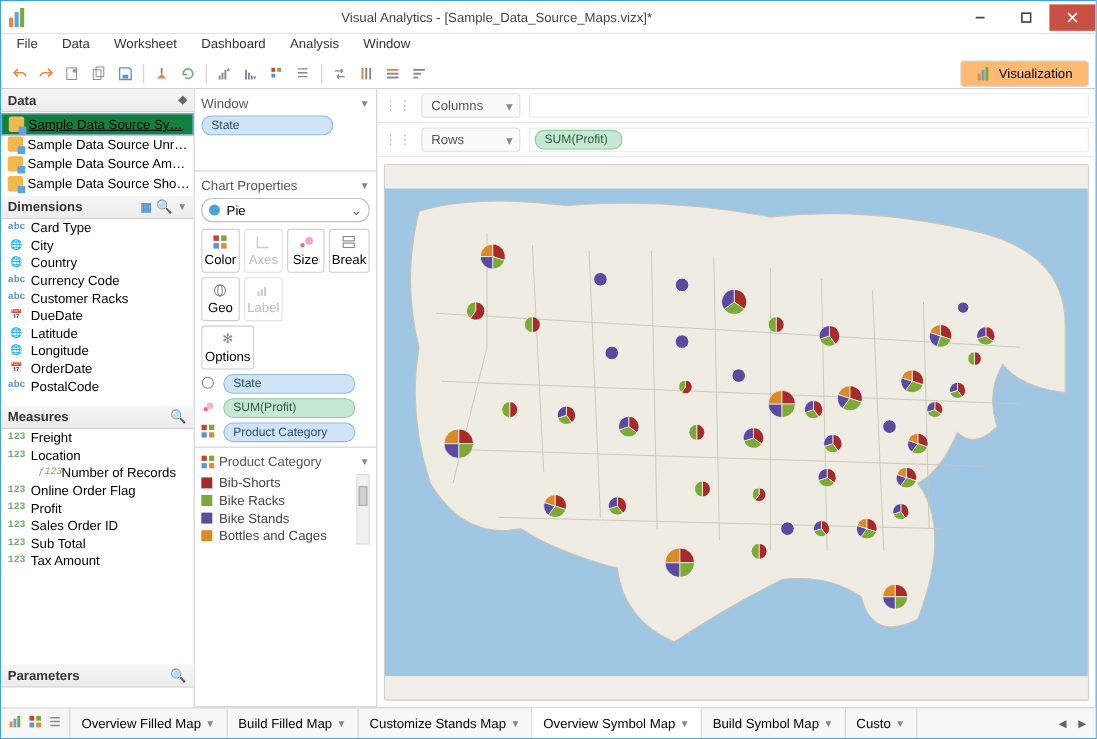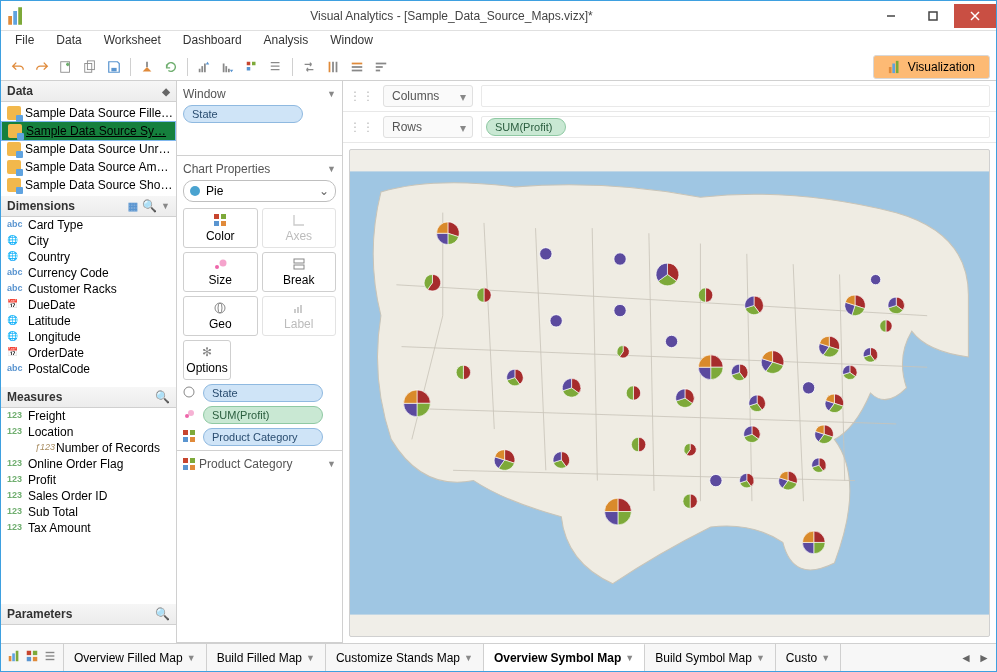--- a/index.html
+++ b/index.html
@@ -19,56 +19,56 @@
 .main { display: flex; height: calc(100% - 30px - 22px - 28px - 28px); }
 .left-panel { width: 176px; border-right: 1px solid #d0d0d0; display: flex; flex-direction: column; background: #fff; }
 .panel-header { background: linear-gradient(#f6f6f6,#ececec); border-bottom: 1px solid #d0d0d0; padding: 3px 6px; font-weight: 600; color: #333; display: flex; align-items: center; justify-content: space-between; }
 .ds-list { padding: 2px 0; }
 .ds-item { display: flex; align-items: center; padding: 2px 6px; gap: 4px; cursor: pointer; white-space: nowrap; overflow: hidden; text-overflow: ellipsis; }
 .ds-item.selected { background: #15803d; border: 1px solid #7fb7ee; margin: -1px 0; text-decoration: underline; }
 .ds-icon { width: 14px; height: 14px; background: #f2b84c; border-radius: 2px; flex-shrink: 0; position: relative; }
 .ds-icon::after { content: ""; position: absolute; right: -2px; bottom: -2px; width: 7px; height: 7px; background: #5fa3e0; border-radius: 1px; }
 .dim-list, .meas-list { overflow-y: auto; flex: 0 0 auto; }
 .field-item { display: flex; align-items: center; padding: 1px 6px; gap: 5px; cursor: pointer; white-space: nowrap; }
-.type-ico { width: 16px; height: 12px; flex-shrink: 0; font-size: 9px; text-align: left; }
+.type-ico { width: 16px; height: 12px; flex-shrink: 0; font-size: 9px; text-align: center; font-family: Liberation Mono, monospace; }
 .type-abc { color: #5a95d0; font-weight: 600; }
 .type-globe { color: #5a95d0; }
 .type-date { color: #5a95d0; }
 .type-num { color: #6fae6f; font-weight: 600; }
 .type-calc { color: #a78b5f; font-style: italic; margin-left: 28px; }
 .mid-panel { width: 166px; border-right: 1px solid #d0d0d0; display: flex; flex-direction: column; }
 .mid-section { border-bottom: 1px solid #d0d0d0; padding: 4px 6px; }
 .mid-title { color: #555; padding: 2px 0 4px 0; display: flex; justify-content: space-between; align-items: center; }
 .pill { border-radius: 9px; padding: 2px 8px; font-size: 11px; border: 1px solid; display: inline-block; min-width: 120px; }
 .pill.blue { background: #cfe4f7; border-color: #8fb9e0; color: #2a4d70; }
 .pill.green { background: #c9e8d3; border-color: #8fc9a3; color: #2a5d3e; }
 .chart-all { font-weight: 600; padding: 2px 0; }
 .chart-type { border: 1px solid #bfbfbf; border-radius: 10px; padding: 3px 6px; display: flex; align-items: center; gap: 6px; background: #fff; cursor: pointer; margin-bottom: 6px; }
 .chart-type .dd { margin-left: auto; color: #666; }
-.prop-grid { display: grid; grid-template-columns: repeat(2, 1fr); gap: 4px; }
+.prop-grid { display: grid; grid-template-columns: repeat(4, 1fr); gap: 4px; }
 .prop-btn { border: 1px solid #cfcfcf; border-radius: 3px; padding: 4px 2px; text-align: center; cursor: pointer; background: #fff; font-size: 11px; display: flex; flex-direction: column; align-items: center; gap: 2px; height: 40px; justify-content: center; }
 .prop-btn.dim { color: #bcbcbc; border-color: #e3e3e3; }
 .prop-btn.solo { width: 48px; }
 .pill-row { display: flex; align-items: center; gap: 6px; margin-top: 4px; }
 .pill-row .mini-ico { width: 14px; height: 14px; }
 .legend-item { display: flex; align-items: center; gap: 6px; padding: 1px 0; color: #444; font-size: 11px; }
 .legend-sw { width: 10px; height: 10px; }
 .canvas-area { flex: 1; display: flex; flex-direction: column; }
 .shelf-row { display: flex; align-items: center; padding: 4px 6px; gap: 8px; border-bottom: 1px solid #e8e8e8; }
 .shelf-label { border: 1px solid #e0e0e0; border-radius: 3px; padding: 3px 28px 3px 8px; color: #555; background: #fafafa; min-width: 90px; position: relative; }
 .shelf-label .dd { position: absolute; right: 6px; top: 4px; color: #888; }
 .shelf-grip { color: #bbb; letter-spacing: 1px; }
 .pill-slot { border: 1px solid #e9e9e9; border-radius: 2px; flex: 1; height: 22px; display: flex; align-items: center; padding: 0 4px; background: #fff; }
 .map-wrap { flex: 1; margin: 6px; border: 1px solid #d0d0d0; border-radius: 2px; overflow: hidden; position: relative; background: #f0eee8; }
 .map-wrap svg { width: 100%; height: 100%; display: block; }
 .tabs-bar { height: 28px; border-top: 1px solid #d0d0d0; display: flex; align-items: stretch; background: #f7f7f7; }
 .tabs-icons { display: flex; align-items: center; padding: 0 6px; gap: 4px; border-right: 1px solid #d0d0d0; }
 .tab { display: flex; align-items: center; padding: 0 10px; border-right: 1px solid #d0d0d0; cursor: pointer; gap: 4px; white-space: nowrap; }
 .tab .dd { color: #888; font-size: 9px; }
-.tab.active { background: #fff; font-weight: 700; border-top: 2px solid #fff; margin-top: -1px; }
+.tab.active { background: #fff; font-weight: 400; border-top: 2px solid #fff; margin-top: -1px; }
 .tab-nav { display: flex; align-items: center; padding: 0 4px; gap: 2px; margin-left: auto; }
 .tab-nav .nav-btn { width: 16px; height: 16px; display: flex; align-items: center; justify-content: center; cursor: pointer; color: #666; }
 .magnify { color: #888; }
 svg.icon { width: 14px; height: 14px; }
 </style>
 </head>
 <body>
 
 <div class="titlebar">
   <div class="app-icon">
@@ -220,24 +220,20 @@
 </div>
 
 <div class="main">
 
   <div class="left-panel">
     <div class="panel-header">
       <span>Data</span>
       <span style="font-size:10px;color:#666">◆</span>
     </div>
     <div class="ds-list" id="ds-list">
-        <div class="ds-item">
-          <span class="ds-icon"></span>
-          <span>Sample Data Source Fille…</span>
-        </div>
         <div class="ds-item selected">
           <span class="ds-icon"></span>
           <span>Sample Data Source Sy…</span>
         </div>
         <div class="ds-item">
           <span class="ds-icon"></span>
           <span>Sample Data Source Unr…</span>
         </div>
         <div class="ds-item">
           <span class="ds-icon"></span>
@@ -448,20 +444,41 @@
           <svg width="12" height="12">
               <rect x="0" y="0" width="5" height="5" fill="#c7452e"></rect>
               <rect x="7" y="0" width="5" height="5" fill="#7da939"></rect>
               <rect x="0" y="7" width="5" height="5" fill="#5a95d0"></rect>
               <rect x="7" y="7" width="5" height="5" fill="#e08a3a"></rect>
             </svg>
           <span>Product Category</span>
         </span>
         <span style="color:#888;font-size:9px">▼</span>
       </div>
+      <div id="legend-list" style="position:relative;padding-right:14px">
+          <div class="legend-item">
+            <span class="legend-sw" style="background:#a62c2c"></span>
+            <span>Bib-Shorts</span>
+          </div>
+          <div class="legend-item">
+            <span class="legend-sw" style="background:#7da939"></span>
+            <span>Bike Racks</span>
+          </div>
+          <div class="legend-item">
+            <span class="legend-sw" style="background:#5b4a9e"></span>
+            <span>Bike Stands</span>
+          </div>
+          <div class="legend-item">
+            <span class="legend-sw" style="background:#d98a2b"></span>
+            <span>Bottles and Cages</span>
+          </div>
+          <div style="position: absolute; right: 0px; top: 0px; width: 12px; height: 100%; background: rgb(240, 240, 240); border: 1px solid rgb(221, 221, 221);">
+            <div style="position:absolute;top:10px;left:1px;width:8px;height:18px;background:#cfcfcf;border:1px solid #aaa"></div>
+          </div>
+        </div>
     </div>
   </div>
 
   <div class="canvas-area">
     <div class="shelf-row">
       <span class="shelf-grip">⋮⋮</span>
       <div class="shelf-label"><span>Columns</span><span class="dd">▾</span></div>
       <div class="pill-slot"></div>
     </div>
     <div class="shelf-row">

